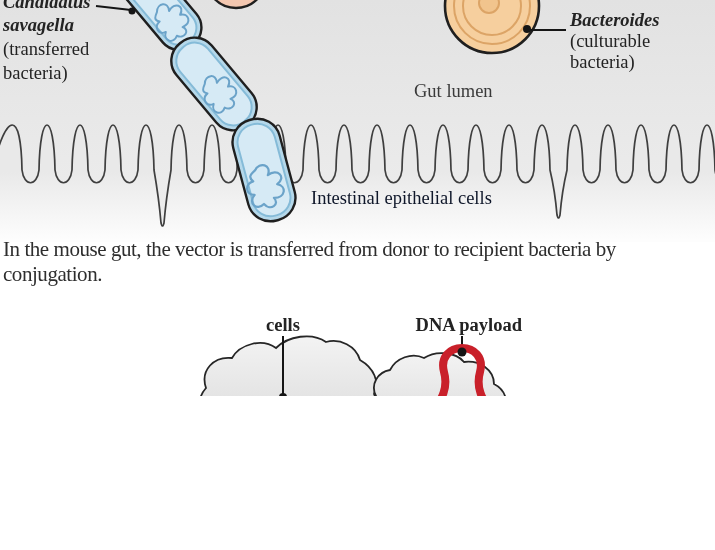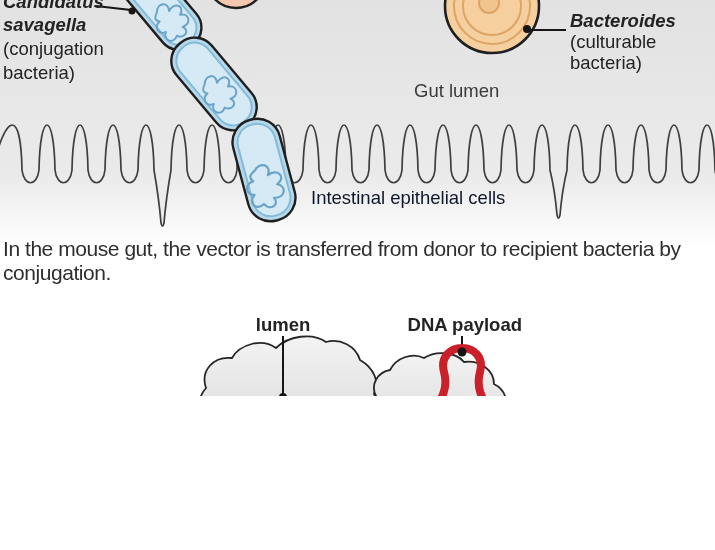--- a/index.html
+++ b/index.html
@@ -1,17 +1,17 @@
 <!DOCTYPE html>
 <html style="--accent-blue: #4f9fc6; --strand-blue-light: #68aecc; --strand-tick-blue: #4a94b8; --payload-red: #c9202a; --strand-red: #ce2127; --strand-tick-red: #a81b21; --megrna-orange: #f59d31; --rod-fill: #b5d8ea; --rod-inner: #d6eaf5; --rod-line: #85bbd8; --nucleoid: #6ba3c9; --bacteroides-fill: #f6cf9e; --bacteroides-ring: #dca466; --pink-cell: #f3c7b0; --outline-dark: #1f1f1f;"><head>
 <meta charset="utf-8">
 <style>
   html,body{margin:0;padding:0;background:#fff;}
   #stage{position:relative;width:715px;height:396px;overflow:hidden;background:#fff;
-         font-family:Liberation Sans, sans-serif;}
+         font-family:Liberation Serif, serif;}
   #scene{position:absolute;left:0;top:0;}
   .lbl{position:absolute;color:#232323;font-size:18.5px;line-height:24px;white-space:nowrap;}
   .bold{font-weight:bold;}
   .ital{font-style:italic;}
   .caption{position:absolute;left:3px;top:237px;font-size:21px;letter-spacing:-0.45px;color:#2e2e2e;}
   .bg-top{fill:url(#bgGrad);}
   .membrane{fill:none;stroke:#3f3f3f;stroke-width:1.7px;}
   .under{fill:url(#underGrad);}
   .rod-outer{fill:var(--rod-fill);stroke:var(--outline-dark);stroke-width:2.4px;}
   .rod-inner{fill:var(--rod-inner);stroke:var(--rod-line);stroke-width:2px;}
@@ -290,29 +290,29 @@
           <rect x="415.80000000000007" y="541" width="3.4" height="9" class="strand-red-tick"></rect>
           <rect x="424.1000000000001" y="541" width="3.4" height="9" class="strand-red-tick"></rect>
           <rect x="432.4000000000001" y="541" width="3.4" height="9" class="strand-red-tick"></rect>
           <rect x="440.7000000000001" y="541" width="3.4" height="9" class="strand-red-tick"></rect>
         </g>
     </g>
   </svg>
 
   <div class="lbl bold ital" style="left:3px;top:-10px;">Candidatus</div>
   <div class="lbl bold ital" style="left:3px;top:13px;">savagella</div>
-  <div class="lbl" style="left:3px;top:37px;">(conjugation</div>
+  <div class="lbl" style="left:3px;top:37px;">(transferred</div>
   <div class="lbl" style="left:3px;top:61px;">bacteria)</div>
 
   <div class="lbl" style="left:570px;top:31px;line-height:21.5px;">(culturable</div>
   <div class="lbl bold ital" style="left:570px;top:10px;line-height:21.5px;">Bacteroides</div>
   <div class="lbl" style="left:570px;top:52px;line-height:21.5px;">bacteria)</div>
 
   <div class="lbl" style="left:366px;top:79px;color:#3a3a3a;margin-left:48px;">Gut lumen</div>
 
   <div class="lbl" style="left:311px;top:186px;color:#0f172a;">Intestinal epithelial cells</div>
 
   <div class="caption">In the mouse gut, the vector is transferred from donor to recipient bacteria by conjugation.</div>
 
-  <div class="lbl bold" style="left:238px;top:313px;width:90px;text-align:center;">lumen</div>
+  <div class="lbl bold" style="left:238px;top:313px;width:90px;text-align:center;">cells</div>
   <div class="lbl bold" style="left:402px;top:313px;width:120px;text-align:right;">DNA payload</div>
   <div class="lbl bold" style="left:343px;top:398px;color:#0c4a6e;margin-top:41px;">CAST</div>
 </div>
 
 </body></html>

